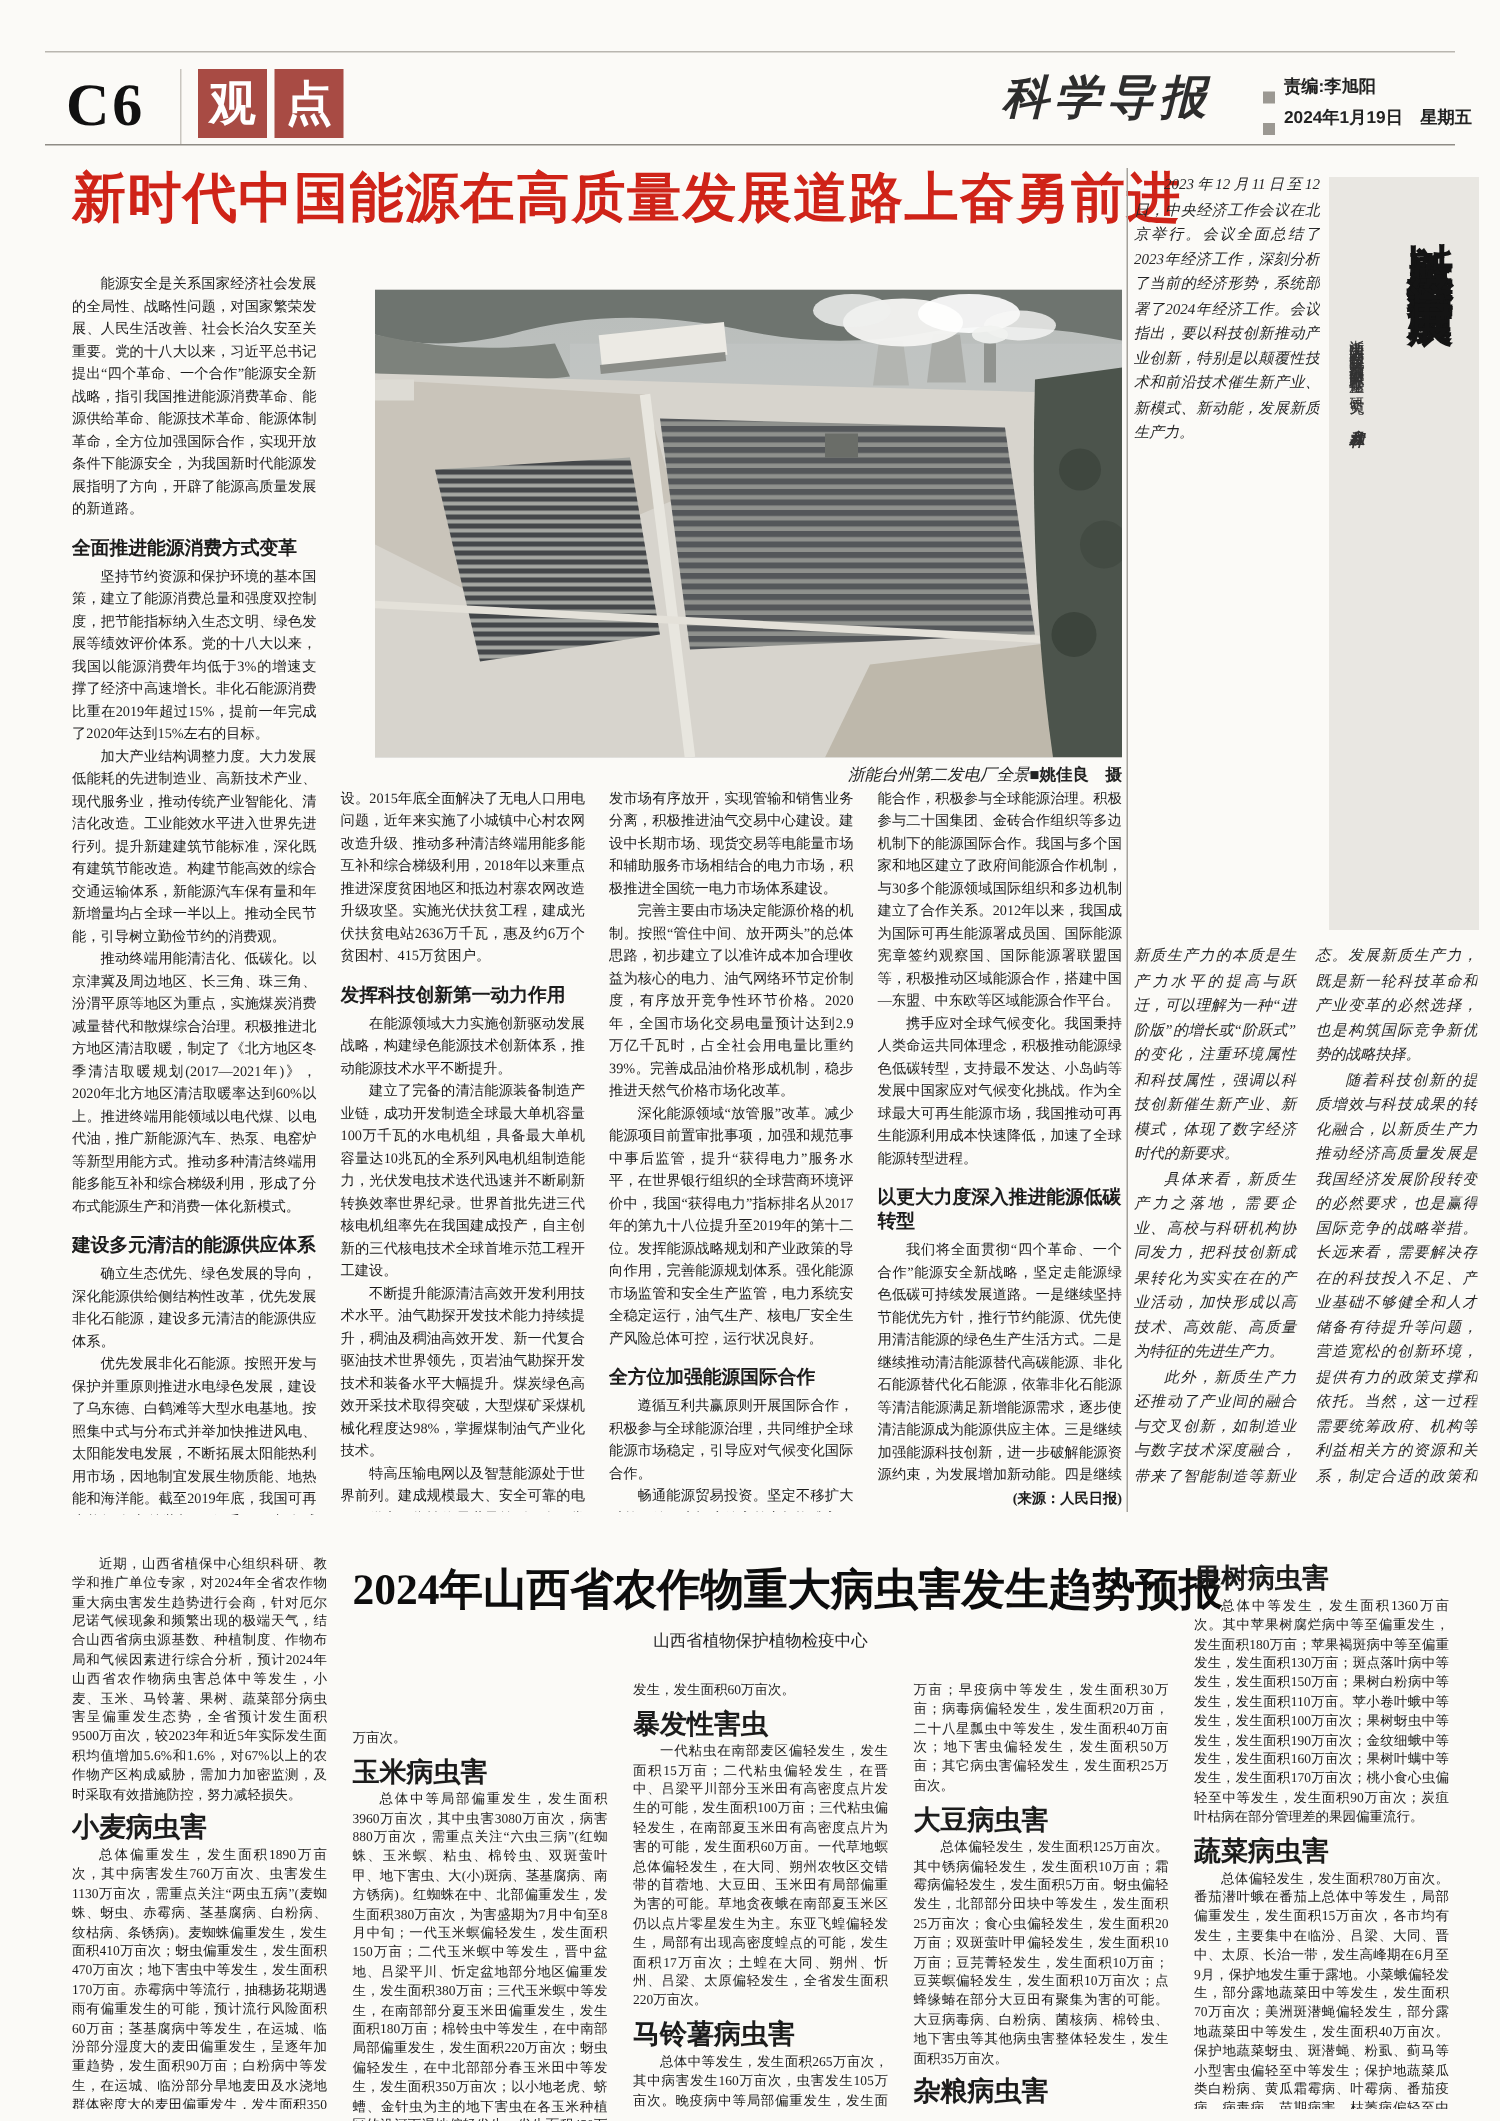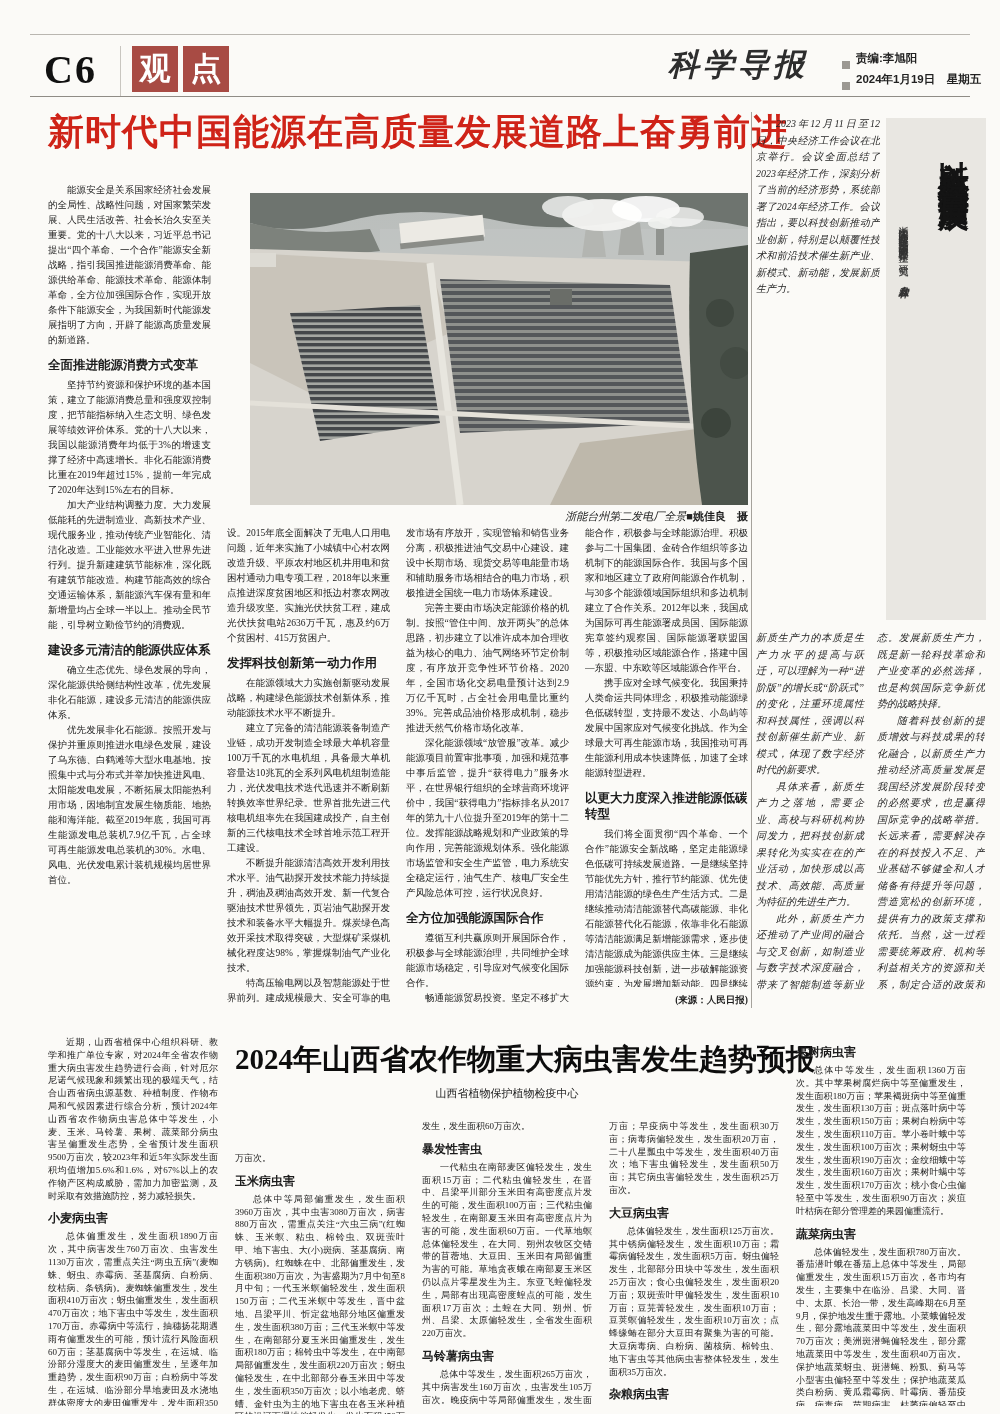--- a/index.html
+++ b/index.html
@@ -60,21 +60,21 @@
                   font-size:10px;color:#333;letter-spacing:1px;line-height:14px;}
   .sidebar-author{margin-top:14px;font-style:italic;font-weight:bold;}
 
   
   .pest-headline{position:absolute;left:235px;top:1040px;width:544px;text-align:center;
                  font-size:29px;font-weight:bold;color:#0d0d0d;letter-spacing:0px;
                  font-family:"Liberation Serif",serif;white-space:nowrap;}
   .pest-byline{position:absolute;left:235px;top:1086px;width:544px;text-align:center;
                font-family:"Liberation Sans",sans-serif;font-size:11px;color:#222;}
   .col-p{font-size:9px;line-height:12.8px;}
-  .col-p .blk-h{font-size:12px;margin:8px 0 4px;font-family:Liberation Serif, serif;}
+  .col-p .blk-h{font-size:18px;margin:8px 0 4px;font-family:Liberation Serif, serif;}
   .col-p1{left:48px;top:1036px;width:170px;height:370px;}
   .col-p2{left:235px;top:1120px;width:170px;height:286px;margin-top:32px;}
   .col-p3{left:422px;top:1120px;width:170px;height:286px;}
   .col-p4{left:609px;top:1120px;width:170px;height:286px;}
   .col-p5{left:796px;top:1036px;width:170px;height:370px;}
 </style>
 </head>
 <body>
 
 <div class="page">
@@ -159,27 +159,28 @@
   <div class="photo-caption">
     <span>浙能台州第二发电厂全景</span><b>■姚佳良　摄</b>
   </div>
 
   <div class="col col-e1">
 
   <div class="blk blk-p">能源安全是关系国家经济社会发展的全局性、战略性问题，对国家繁荣发展、人民生活改善、社会长治久安至关重要。党的十八大以来，习近平总书记提出“四个革命、一个合作”能源安全新战略，指引我国推进能源消费革命、能源供给革命、能源技术革命、能源体制革命，全方位加强国际合作，实现开放条件下能源安全，为我国新时代能源发展指明了方向，开辟了能源高质量发展的新道路。</div>
       <div class="blk blk-h">全面推进能源消费方式变革</div>
       <div class="blk blk-p">坚持节约资源和保护环境的基本国策，建立了能源消费总量和强度双控制度，把节能指标纳入生态文明、绿色发展等绩效评价体系。党的十八大以来，我国以能源消费年均低于3%的增速支撑了经济中高速增长。非化石能源消费比重在2019年超过15%，提前一年完成了2020年达到15%左右的目标。</div>
       <div class="blk blk-p">加大产业结构调整力度。大力发展低能耗的先进制造业、高新技术产业、现代服务业，推动传统产业智能化、清洁化改造。工业能效水平进入世界先进行列。提升新建建筑节能标准，深化既有建筑节能改造。构建节能高效的综合交通运输体系，新能源汽车保有量和年新增量均占全球一半以上。推动全民节能，引导树立勤俭节约的消费观。</div>
+      <div class="blk blk-p">推动终端用能清洁化、低碳化。以京津冀及周边地区、长三角、珠三角、汾渭平原等地区为重点，实施煤炭消费减量替代和散煤综合治理。积极推进北方地区清洁取暖，制定了《北方地区冬季清洁取暖规划(2017—2021年)》，2020年北方地区清洁取暖率达到60%以上。推进终端用能领域以电代煤、以电代油，推广新能源汽车、热泵、电窑炉等新型用能方式。推动多种清洁终端用能多能互补和综合梯级利用，形成了分布式能源生产和消费一体化新模式。</div>
       <div class="blk blk-h">建设多元清洁的能源供应体系</div>
       <div class="blk blk-p">确立生态优先、绿色发展的导向，深化能源供给侧结构性改革，优先发展非化石能源，建设多元清洁的能源供应体系。</div>
       <div class="blk blk-p">优先发展非化石能源。按照开发与保护并重原则推进水电绿色发展，建设了乌东德、白鹤滩等大型水电基地。按照集中式与分布式并举加快推进风电、太阳能发电发展，不断拓展太阳能热利用市场，因地制宜发展生物质能、地热能和海洋能。截至2019年底，我国可再生能源发电总装机7.9亿千瓦，占全球可再生能源发电总装机的30%。水电、风电、光伏发电累计装机规模均居世界首位。</div>
     </div>
   <div class="col col-e2">
 
-  <div class="blk blk-cont">设。2015年底全面解决了无电人口用电问题，近年来实施了小城镇中心村农网改造升级、平原农村地区机井用电和贫困村通动力电专项工程，2018年以来重点推进深度贫困地区和抵边村寨农网改造升级攻坚。实施光伏扶贫工程，建成光伏扶贫电站2636万千瓦，惠及约6万个贫困村、415万贫困户。</div>
+  <div class="blk blk-cont">设。2015年底全面解决了无电人口用电问题，近年来实施了小城镇中心村农网改造升级、推动多种清洁终端用能多能互补和综合梯级利用，2018年以来重点推进深度贫困地区和抵边村寨农网改造升级攻坚。实施光伏扶贫工程，建成光伏扶贫电站2636万千瓦，惠及约6万个贫困村、415万贫困户。</div>
       <div class="blk blk-h">发挥科技创新第一动力作用</div>
       <div class="blk blk-p">在能源领域大力实施创新驱动发展战略，构建绿色能源技术创新体系，推动能源技术水平不断提升。</div>
       <div class="blk blk-p">建立了完备的清洁能源装备制造产业链，成功开发制造全球最大单机容量100万千瓦的水电机组，具备最大单机容量达10兆瓦的全系列风电机组制造能力，光伏发电技术迭代迅速并不断刷新转换效率世界纪录。世界首批先进三代核电机组率先在我国建成投产，自主创新的三代核电技术全球首堆示范工程开工建设。</div>
       <div class="blk blk-p">不断提升能源清洁高效开发利用技术水平。油气勘探开发技术能力持续提升，稠油及稠油高效开发、新一代复合驱油技术世界领先，页岩油气勘探开发技术和装备水平大幅提升。煤炭绿色高效开采技术取得突破，大型煤矿采煤机械化程度达98%，掌握煤制油气产业化技术。</div>
       <div class="blk blk-p">特高压输电网以及智慧能源处于世界前列。建成规模最大、安全可靠的电网，供电可靠性位居世界前列。全面掌握特高压输电技术，柔性直流、多端直流等先进电网技术示范应用，智能电网、大电网控制技术显著进步。数字化与能源融合发展，“互联网+”智慧能源、储能、区块链、综合能源服务等一大批能源新技术、新业态、新模式正在蓬勃兴起。</div>
     </div>
   <div class="col col-e3">
 
   <div class="blk blk-cont">发市场有序放开，实现管输和销售业务分离，积极推进油气交易中心建设。建设中长期市场、现货交易等电能量市场和辅助服务市场相结合的电力市场，积极推进全国统一电力市场体系建设。</div>
       <div class="blk blk-p">完善主要由市场决定能源价格的机制。按照“管住中间、放开两头”的总体思路，初步建立了以准许成本加合理收益为核心的电力、油气网络环节定价制度，有序放开竞争性环节价格。2020年，全国市场化交易电量预计达到2.9万亿千瓦时，占全社会用电量比重约39%。完善成品油价格形成机制，稳步推进天然气价格市场化改革。</div>

